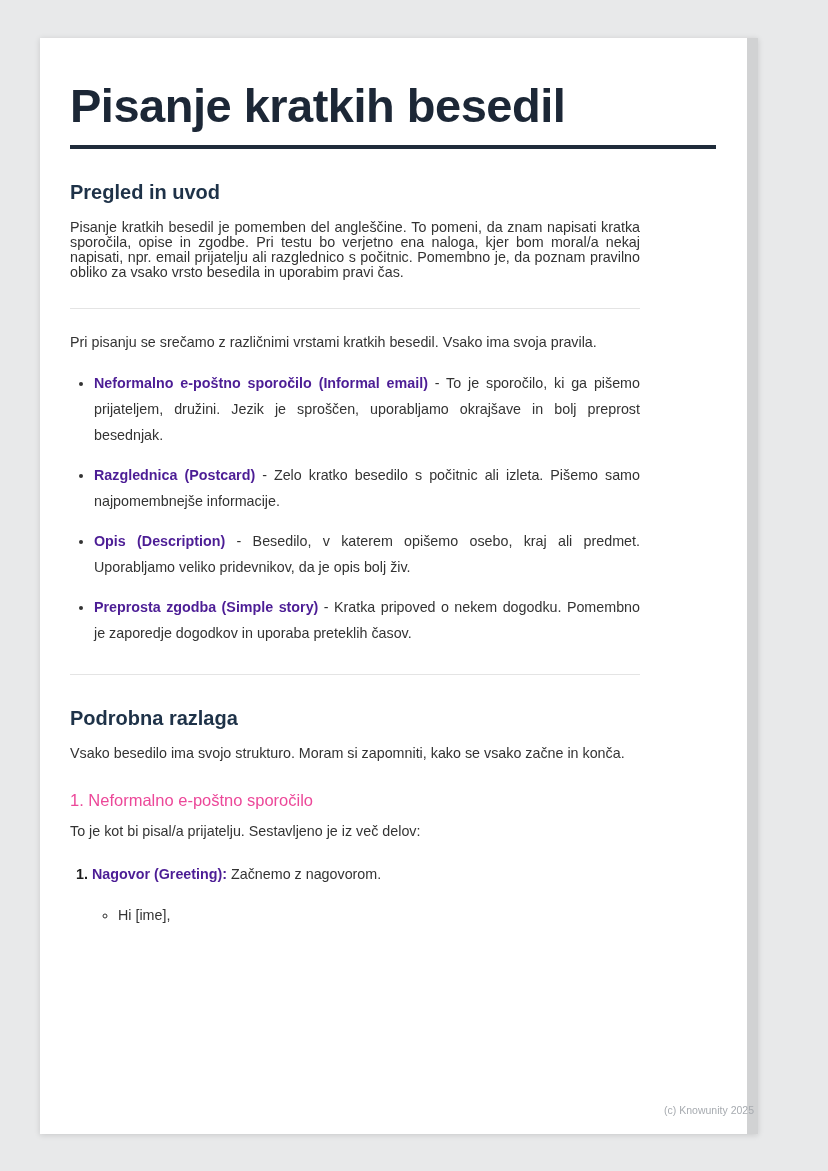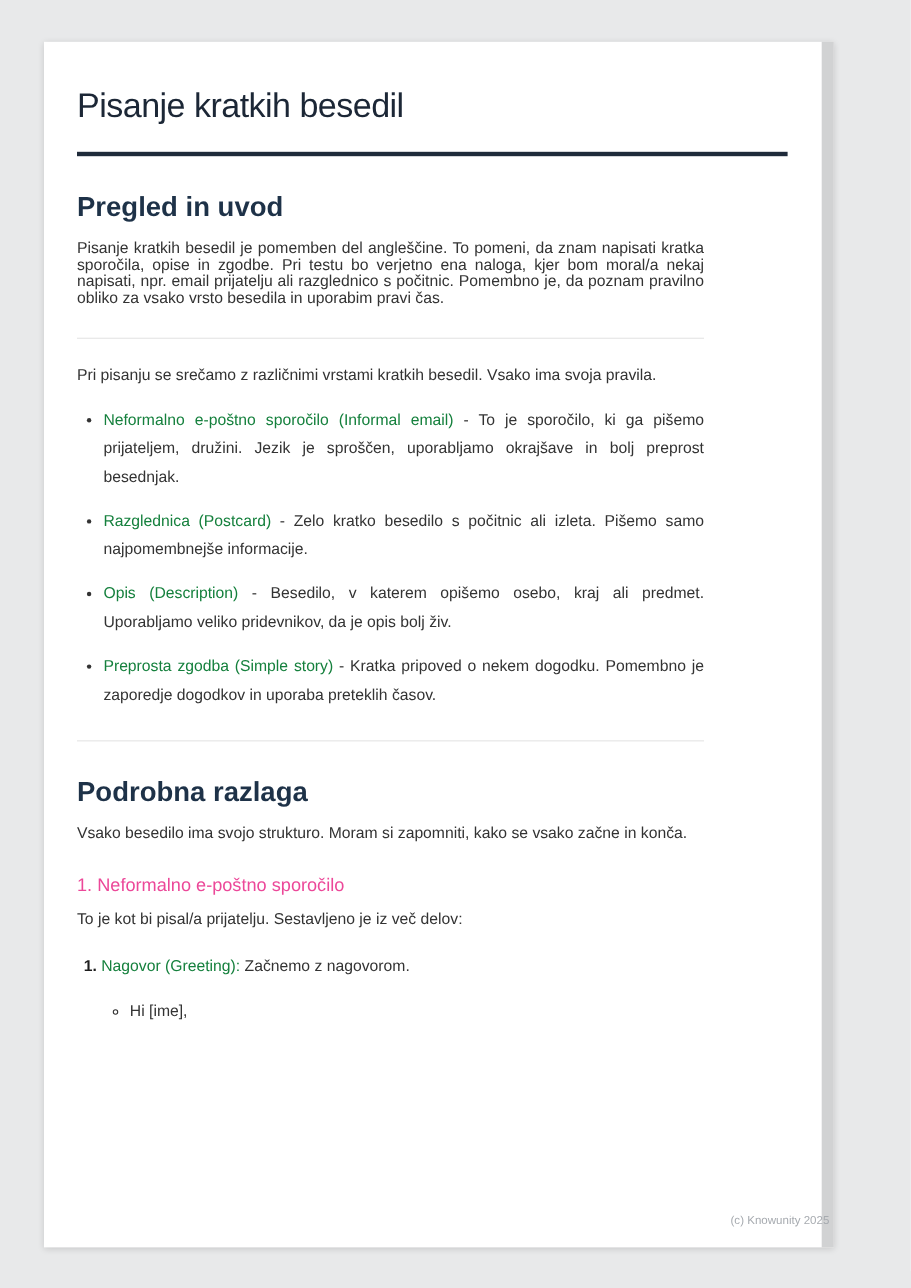--- a/index.html
+++ b/index.html
@@ -21,38 +21,38 @@
     width: 718px;
     height: 1096px;
     background: #ffffff;
     box-shadow: 0 1px 6px rgba(0,0,0,0.14);
   }
   .content {
     padding: 40px 0 0 30px;
     width: 648px;
   }
   h1.doc-title {
-    margin: 0 0 24px 0;
-    font-size: 31px;
-    font-weight: normal;
+    margin: 0 0 12px 0;
+    font-size: 47px;
+    font-weight: bold;
     letter-spacing: -0.5px;
     color: #1c2736;
   }
   .title-rule {
     width: 646px;
     height: 4px;
     background: #1f2b3a;
     margin: 0 0 22px 0;
   }
   .prose {
     width: 570px;
   }
   h2.section-heading {
     margin: 32px 0 16px 0;
-    font-size: 25px;
+    font-size: 20px;
     font-weight: bold;
     color: #1e3248;
   }
   h3.sub-heading {
     margin: 30px 0 14px 0;
     font-size: 16.5px;
     font-weight: normal;
     color: #ec4899;
   }
   p.body-text {
@@ -74,22 +74,22 @@
     width: 546px;
   }
   ul.types li {
     font-size: 14.3px;
     line-height: 26px;
     color: #333333;
     margin-bottom: 14px;
     text-align: justify;
   }
   .b {
-    font-weight: normal;
-    color: #15803d;
+    font-weight: bold;
+    color: #4c1d95;
   }
   ol.steps {
     margin: 22px 0 0 0;
     padding-left: 22px;
     width: 548px;
   }
   ol.steps > li {
     font-size: 14.3px;
     line-height: 26px;
     color: #333333;

